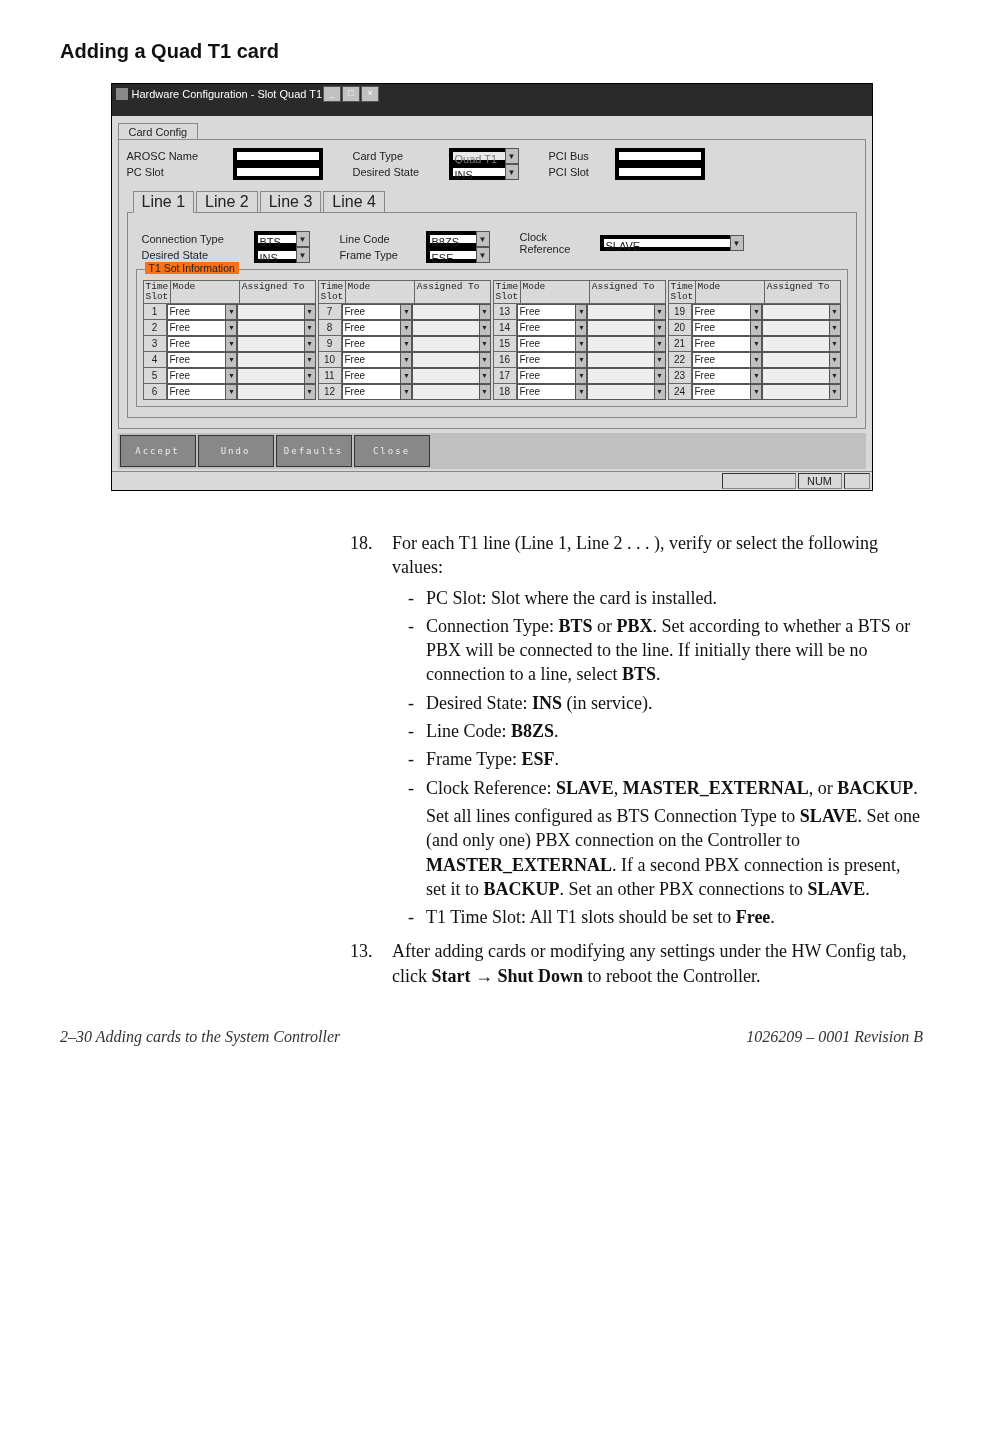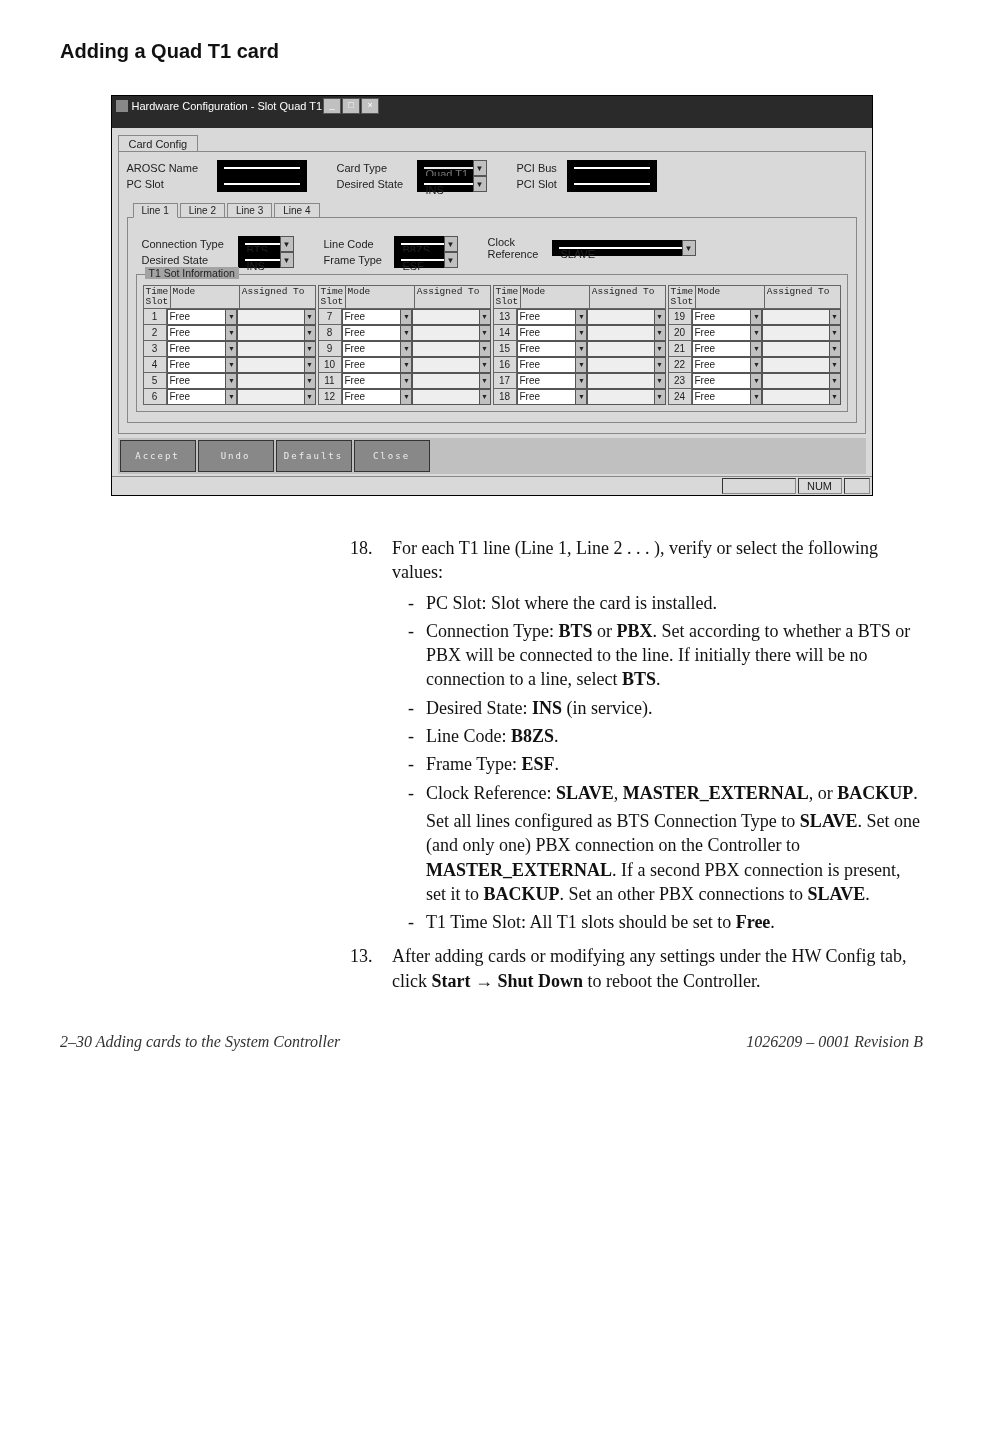--- a/index.html
+++ b/index.html
@@ -4,21 +4,21 @@
 <style>
   body {
     margin: 0;
     padding: 40px 60px 30px 60px;
     font-family: "Times New Roman", Times, serif;
     font-size: 18px;
     color: #111;
     width: 983px;
     box-sizing: border-box;
   }
-  .heading-row { display: flex; gap: 24px; margin-bottom: 32px; justify-content: space-between; }
+  .heading-row { display: flex; gap: 24px; margin-bottom: 20px; justify-content: space-between; }
   .side-heading {
     font-family: Helvetica, Arial, sans-serif;
     font-weight: bold;
     font-size: 20px;
     flex: 0 0 240px;
     text-align: left;
   }
   .intro { flex: 1; line-height: 1.35; }
   .screenshot {
     border: 1px solid #000;
@@ -62,26 +62,26 @@
     position: relative;
     top: 1px;
   }
   .fieldset {
     border: 1px solid #888;
     padding: 8px 8px 6px 8px;
     margin-bottom: 4px;
     background: #d9d9d9;
     position: relative;
   }
-  .field-row { display: flex; align-items: center; }
+  .field-row { display: flex; align-items: center; gap: 16px; }
   .lbl { width: 90px; font-size: 11px; }
   .lbl-w { width: 80px; font-size: 11px; }
   .inp {
     background: #fff;
-    border: 7px solid #000000;
+    border: 4px solid #000000;
     height: 16px;
     display: inline-block;
     box-sizing: border-box;
     font-size: 11px;
     padding: 0 2px;
     line-height: 14px;
   }
   .empty-inp { width: 90px; }
   .dd { position: relative; display: inline-flex; align-items: stretch; }
   .dd .inp { border-right: none; }
@@ -89,26 +89,26 @@
     width: 14px; height: 16px;
     background: #c0c0c0;
     border: 1px solid #555;
     display: inline-flex; align-items: center; justify-content: center;
     font-size: 8px;
     box-sizing: border-box;
   }
   .disabled .inp { background: #e8e8e8; color: #777; }
   .top-fields { display: flex; gap: 30px; margin-bottom: 10px; }
   .line-tabs { display: flex; gap: 2px; padding: 0 6px; }
-  .line-tabs .tab { padding: 1px 8px; font-size: 10px; }
+  .line-tabs .tab { padding: 1px 8px; font-size: 16px; }
   .line-tabs .tab.active { background: #d9d9d9; border-bottom: 1px solid #d9d9d9; z-index: 2; }
   .line-fields { display: flex; gap: 30px; padding: 6px 6px 4px 6px; }
   .legend {
     position: absolute; top: -8px; left: 8px;
-    background: #a3a3a3; padding: 0 4px; font-size: 10.5px;
+    background: #f97316; padding: 0 4px; font-size: 10.5px;
   }
   .slot-table-wrap { display: flex; gap: 2px; padding: 4px 2px 2px 2px; }
   .slot-col { flex: 1; }
   .slot-hdr { display: flex; border: 1px solid #666; background: #d9d9d9; }
   .slot-hdr > div { border-right: 1px solid #666; font-size: 9.5px; padding: 1px 2px; line-height: 1.05; font-family: Liberation Mono, monospace; }
   .slot-hdr > div:last-child { border-right: none; }
   .col-ts { width: 22px; }
   .col-mode { flex: 1; }
   .col-asg { flex: 1.1; }
   .slot-row { display: flex; height: 16px; }

